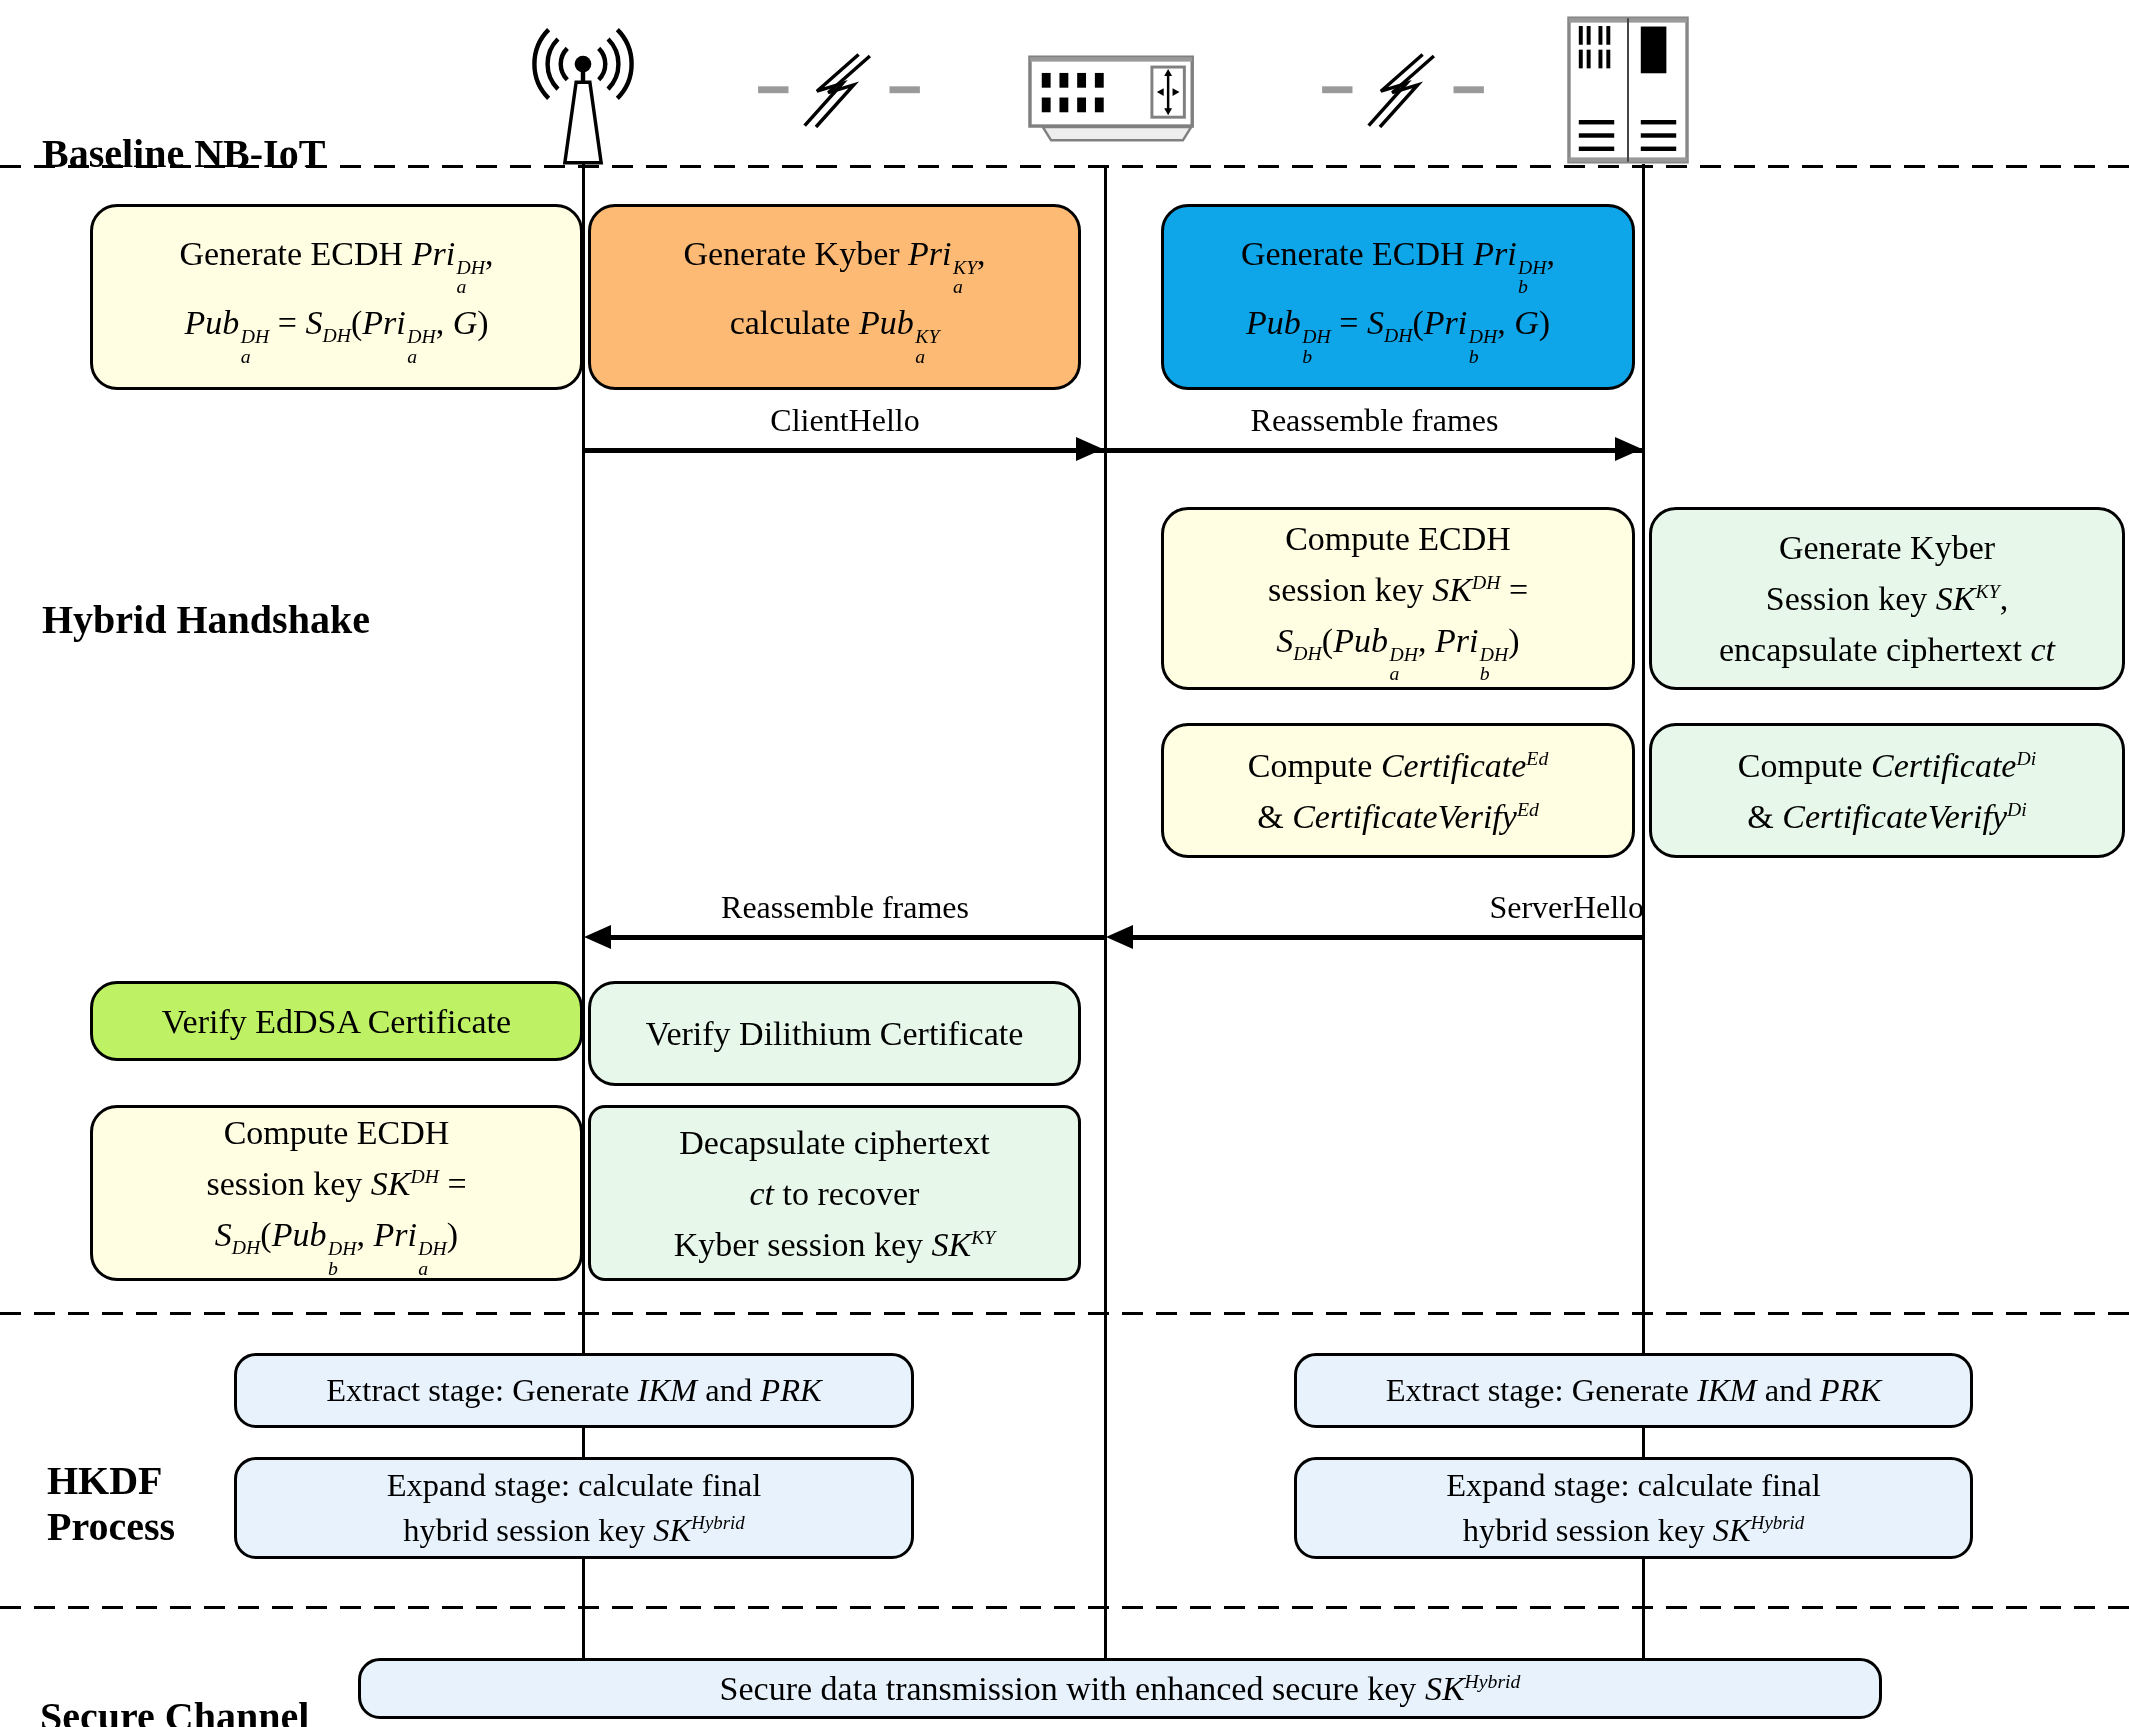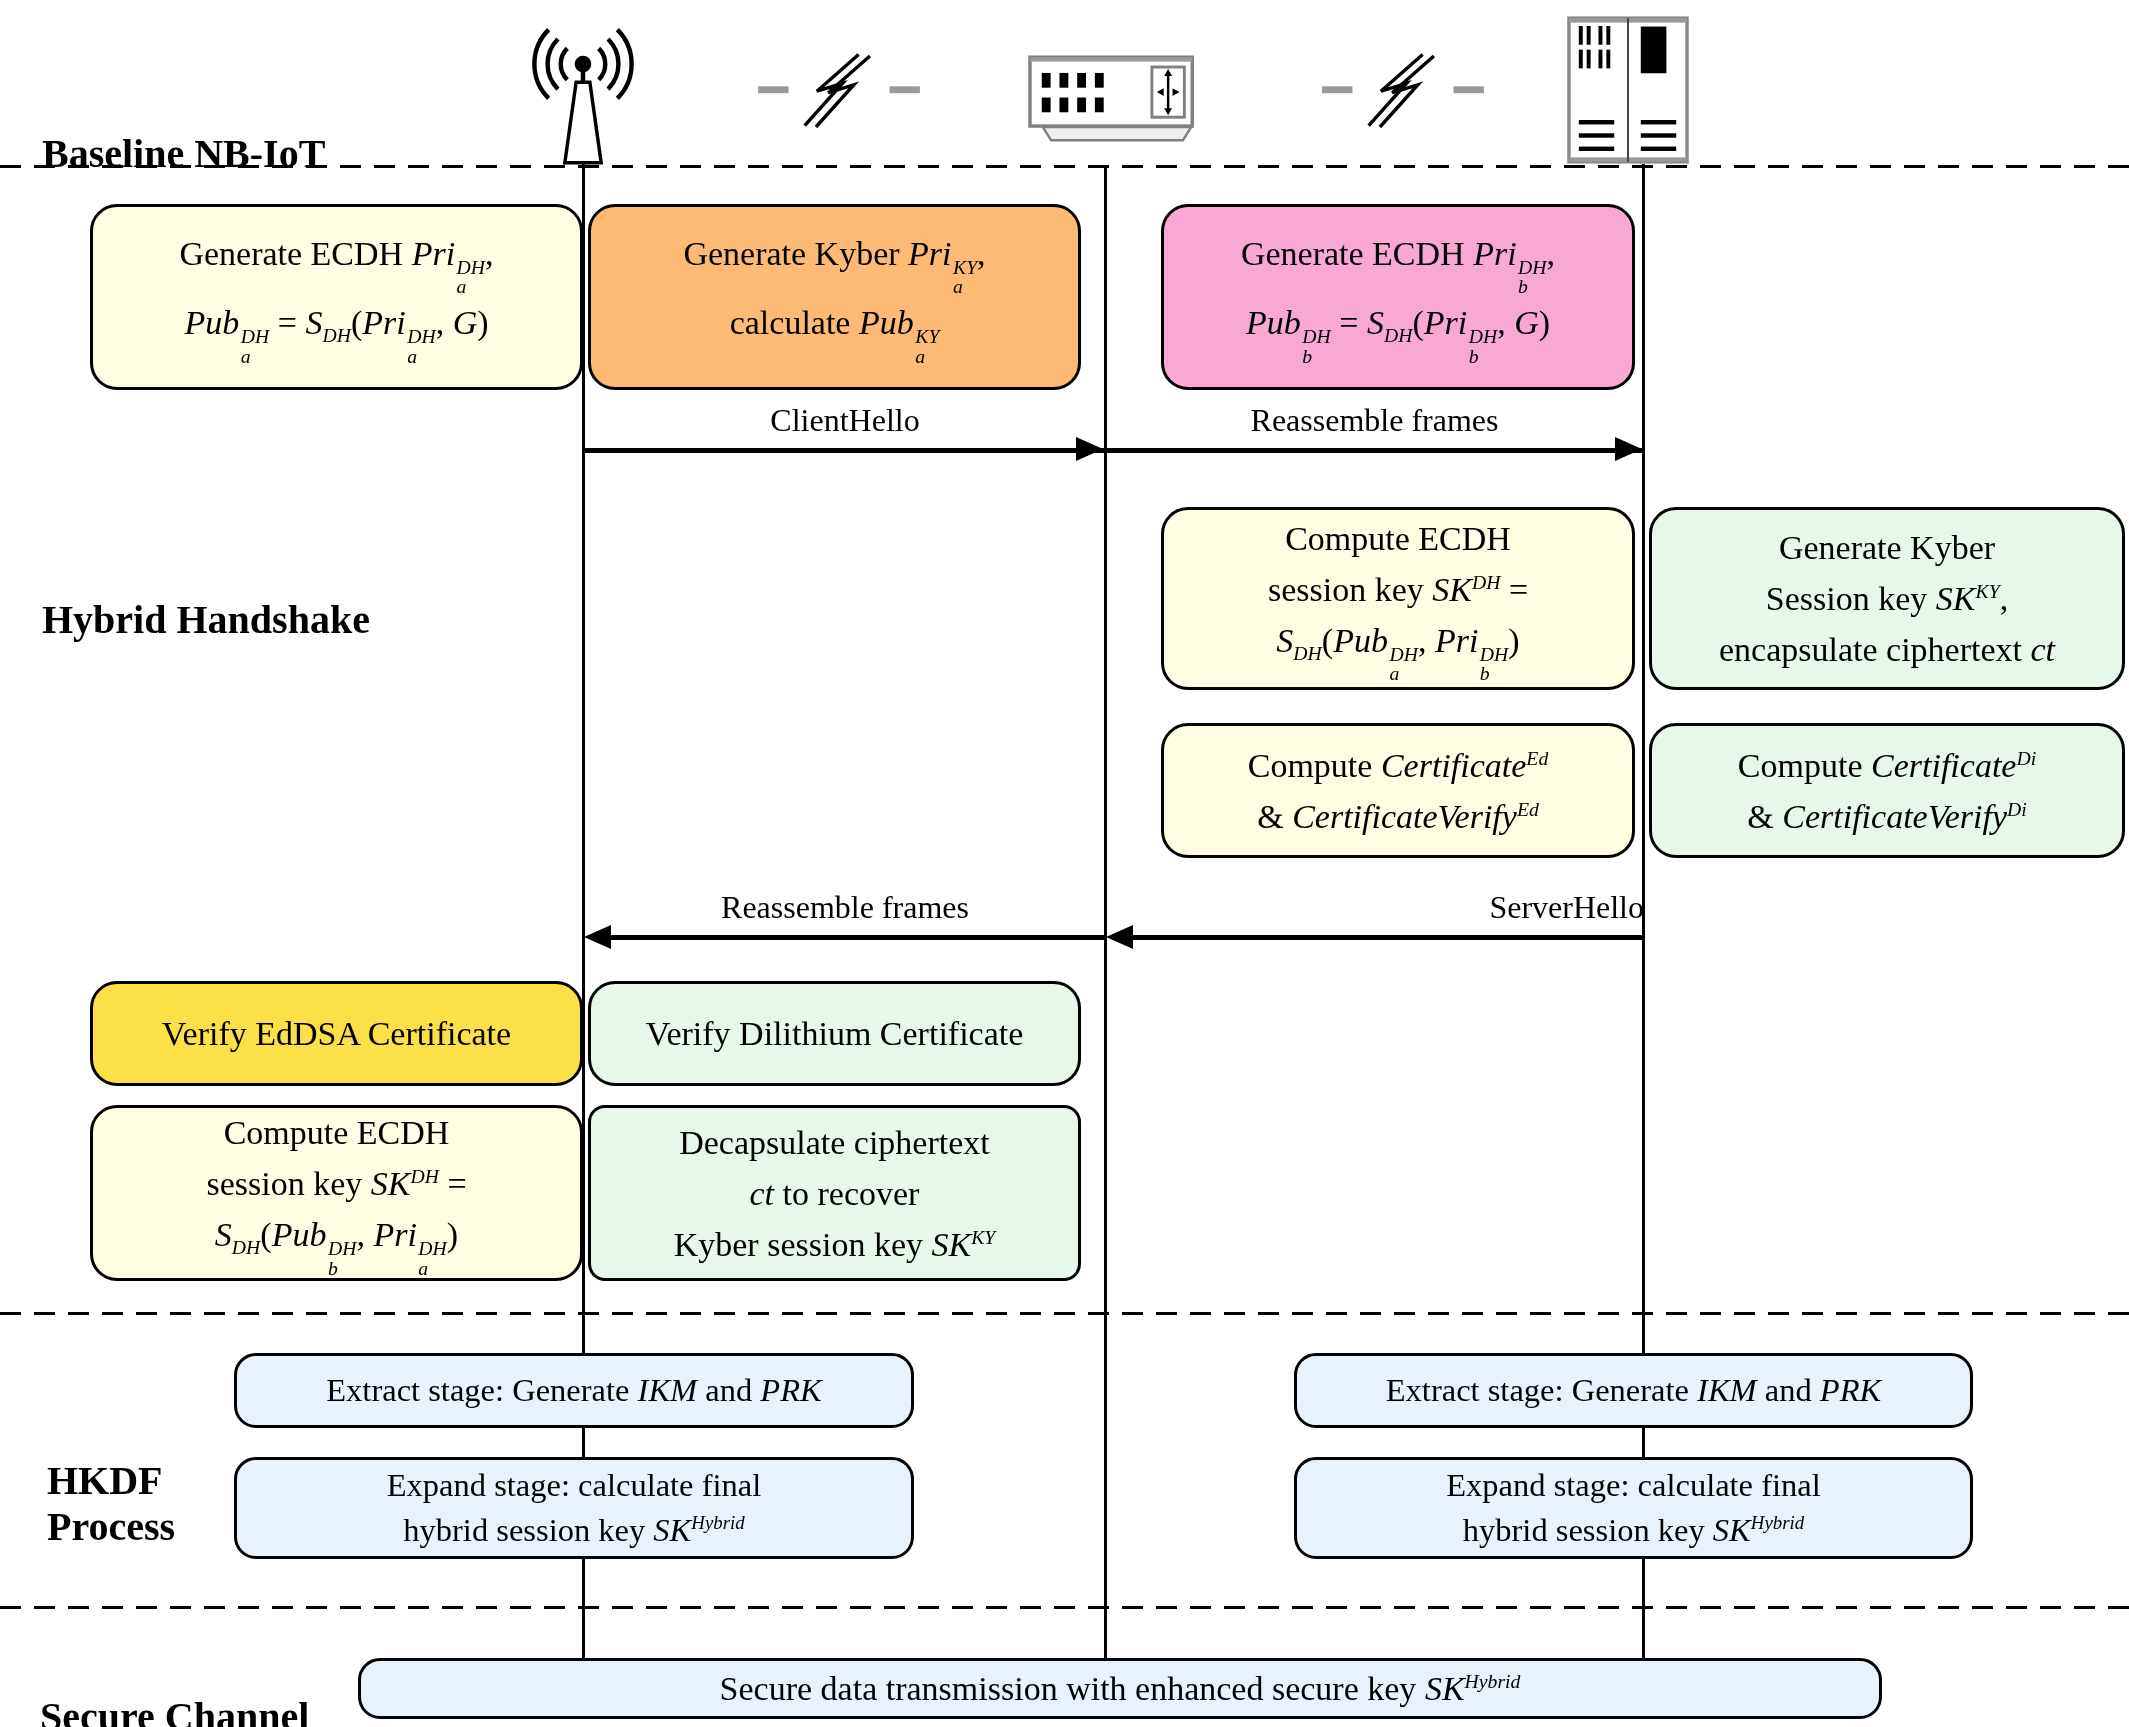--- a/index.html
+++ b/index.html
@@ -132,21 +132,21 @@
   </div>
 <div class="box" style="left: 588px; top: 204px; width: 493px; height: 186px; background: #fdba74;">
     <span>Generate Kyber <i>Pri</i><span class="ss">
         <span>KY</span>
         <span>a</span>
       </span>,<br>calculate <i>Pub</i><span class="ss">
         <span>KY</span>
         <span>a</span>
       </span></span>
   </div>
-<div class="box" style="left: 1161px; top: 204px; width: 474px; height: 186px; background: #f9a8d4;">
+<div class="box" style="left: 1161px; top: 204px; width: 474px; height: 186px; background: #0ea5e9;">
     <span>Generate ECDH <i>Pri</i><span class="ss">
         <span>DH</span>
         <span>b</span>
       </span>,<br><i>Pub</i><span class="ss">
         <span>DH</span>
         <span>b</span>
       </span> = <i>S</i><sub>DH</sub>(<i>Pri</i><span class="ss">
         <span>DH</span>
         <span>b</span>
       </span>, <i>G</i>)</span>
@@ -178,21 +178,21 @@
     <span>Compute <i>Certificate</i><sup>Di</sup><br>&amp; <i>CertificateVerify</i><sup>Di</sup></span>
   </div>
 
 <div class="alabel" style="left:584px;width:522px;top:889px;">Reassemble frames</div>
 <div class="hline" style="left:611px;top:935px;width:494px;"></div>
 <div class="tri-l" style="left:584px;top:925px;"></div>
 <div class="alabel" style="left:1105px;width:539px;top:889px;text-align:right;">ServerHello</div>
 <div class="hline" style="left:1132px;top:935px;width:512px;"></div>
 <div class="tri-l" style="left:1106px;top:925px;"></div>
 
-<div class="box" style="left: 90px; top: 981px; width: 493px; height: 105px; background: #fde047;">Verify EdDSA Certificate</div>
+<div class="box" style="left: 90px; top: 981px; width: 493px; height: 80px; background: #bef264;">Verify EdDSA Certificate</div>
 <div class="box" style="left: 588px; top: 981px; width: 493px; height: 105px; background: rgb(231, 247, 233);">Verify Dilithium Certificate</div>
 <div class="box" style="left: 90px; top: 1105px; width: 493px; height: 176px; background: rgb(255, 253, 226);">
     <span>Compute ECDH<br>session key <i>SK</i><sup>DH</sup> =<br><i>S</i><sub>DH</sub>(<i>Pub</i><span class="ss">
         <span>DH</span>
         <span>b</span>
       </span>, <i>Pri</i><span class="ss">
         <span>DH</span>
         <span>a</span>
       </span>)</span>
   </div>

